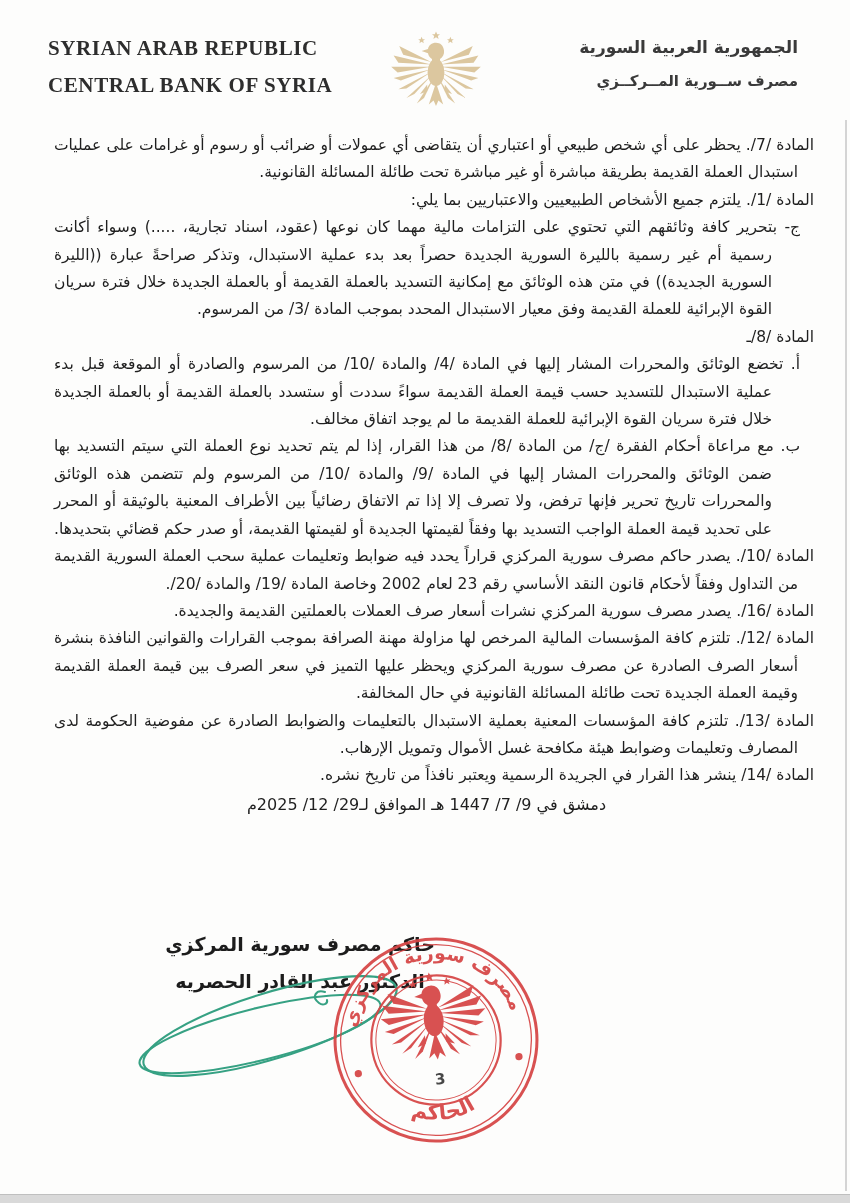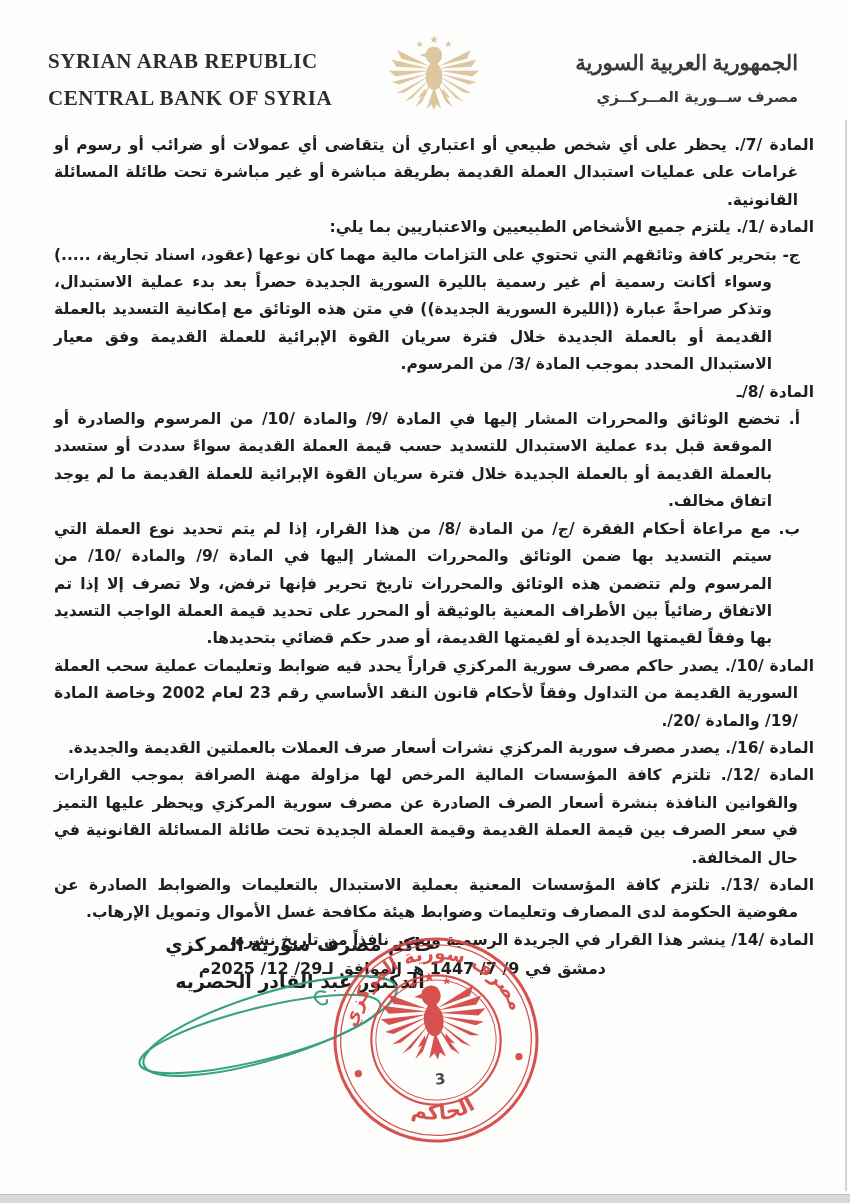--- a/index.html
+++ b/index.html
@@ -10,39 +10,39 @@
     margin:0 auto;
     background:#fefefdf5;
     background-color:#fdfdfc;
     overflow:hidden;
     font-family:"DejaVu Sans",sans-serif;
   }
 
   
   .header{
     position:absolute;top:30px;left:48px;right:52px;height:100px;
-    display:flex;justify-content:space-between;align-items:center;
+    display:flex;justify-content:space-between;align-items:flex-start;
   }
   .header-en{
     font-family:"Liberation Serif","DejaVu Serif",serif;
     font-size:21px;font-weight:600;letter-spacing:.6px;
     color:#2d2d2d;line-height:37px;white-space:nowrap;
   }
   .emblem{color:#dcc79f;flex:0 0 auto;margin-right:40px;}
   .header-ar{
     direction:rtl;text-align:right;color:#3a3a3a;font-weight:bold;
   }
-  .header-ar .ar1{font-size:21px;line-height:34px;font-family:Liberation Serif, serif;}
+  .header-ar .ar1{font-size:17px;line-height:34px;}
   .header-ar .ar2{font-size:15px;line-height:34px;}
 
   
   .body-text{
     position:absolute;top:132px;right:36px;left:54px;
     direction:rtl;text-align:justify;text-align-last:right;
-    font-size:15.5px;line-height:27.4px;font-weight:700;color:#1f1f1f;
+    font-size:15.5px;line-height:27.4px;font-weight:400;color:#1f1f1f;
   }
   .para{margin:0;}
   .article{padding-right:16px;text-indent:-16px;}
   .sub{padding-right:42px;text-indent:-28px;}
   .date-line{
     margin:1px 0 0 0;padding-right:208px;font-size:16px;
     text-align:right;text-align-last:right;
   }
 
   
@@ -117,21 +117,21 @@
       <div class="ar1">الجمهورية العربية السورية</div>
       <div class="ar2">مصرف ســورية المــركــزي</div>
     </div>
   </div>
 
   <div class="body-text">
     <p class="para article">المادة /7/. يحظر على أي شخص طبيعي أو اعتباري أن يتقاضى أي عمولات أو ضرائب أو رسوم أو غرامات على عمليات استبدال العملة القديمة بطريقة مباشرة أو غير مباشرة تحت طائلة المسائلة القانونية.</p>
     <p class="para article">المادة /1/. يلتزم جميع الأشخاص الطبيعيين والاعتباريين بما يلي:</p>
     <p class="para sub">ج-  بتحرير كافة وثائقهم التي تحتوي على التزامات مالية مهما كان نوعها (عقود، اسناد تجارية، .....)  وسواء أكانت رسمية أم غير رسمية بالليرة السورية الجديدة حصراً بعد بدء عملية الاستبدال، وتذكر صراحةً عبارة ((الليرة السورية الجديدة)) في متن هذه الوثائق مع إمكانية التسديد بالعملة القديمة أو بالعملة الجديدة خلال فترة سريان القوة الإبرائية للعملة القديمة وفق معيار الاستبدال المحدد بموجب المادة /3/ من المرسوم.</p>
     <p class="para article">المادة /8/ـ</p>
-    <p class="para sub">أ. تخضع الوثائق والمحررات المشار إليها في المادة /9/ والمادة /10/ من المرسوم والصادرة أو الموقعة قبل بدء عملية الاستبدال للتسديد حسب قيمة العملة القديمة سواءً سددت أو ستسدد بالعملة القديمة أو بالعملة الجديدة خلال فترة سريان القوة الإبرائية للعملة القديمة ما لم يوجد اتفاق مخالف.</p>
+    <p class="para sub">أ. تخضع الوثائق والمحررات المشار إليها في المادة /4/ والمادة /10/ من المرسوم والصادرة أو الموقعة قبل بدء عملية الاستبدال للتسديد حسب قيمة العملة القديمة سواءً سددت أو ستسدد بالعملة القديمة أو بالعملة الجديدة خلال فترة سريان القوة الإبرائية للعملة القديمة ما لم يوجد اتفاق مخالف.</p>
     <p class="para sub">ب. مع مراعاة أحكام الفقرة /ج/ من المادة /8/ من هذا القرار، إذا لم يتم تحديد نوع العملة التي سيتم التسديد بها ضمن الوثائق والمحررات المشار إليها في المادة /9/ والمادة /10/ من المرسوم ولم تتضمن هذه الوثائق والمحررات تاريخ تحرير فإنها ترفض، ولا تصرف إلا إذا تم الاتفاق رضائياً بين الأطراف المعنية بالوثيقة أو المحرر على تحديد قيمة العملة الواجب التسديد بها وفقاً لقيمتها الجديدة أو لقيمتها القديمة، أو صدر حكم قضائي بتحديدها.</p>
     <p class="para article">المادة /10/. يصدر حاكم مصرف سورية المركزي قراراً يحدد فيه ضوابط وتعليمات عملية سحب العملة السورية القديمة من التداول وفقاً لأحكام قانون النقد الأساسي رقم 23 لعام 2002 وخاصة المادة /19/ والمادة /20/.</p>
     <p class="para article">المادة /16/. يصدر مصرف سورية المركزي نشرات أسعار صرف العملات بالعملتين القديمة والجديدة.</p>
     <p class="para article">المادة /12/. تلتزم كافة المؤسسات المالية المرخص لها مزاولة مهنة الصرافة بموجب القرارات والقوانين النافذة بنشرة أسعار الصرف الصادرة عن مصرف سورية المركزي ويحظر عليها التميز في سعر الصرف بين قيمة العملة القديمة وقيمة العملة الجديدة تحت طائلة المسائلة القانونية في حال المخالفة.</p>
     <p class="para article">المادة /13/. تلتزم كافة المؤسسات المعنية بعملية الاستبدال بالتعليمات والضوابط الصادرة عن مفوضية الحكومة لدى المصارف وتعليمات وضوابط هيئة مكافحة غسل الأموال وتمويل الإرهاب.</p>
     <p class="para article">المادة /14/ ينشر هذا القرار في الجريدة الرسمية ويعتبر نافذاً من تاريخ نشره.</p>
     <p class="para date-line">دمشق في 9/ 7/ 1447 هـ الموافق لـ29/ 12/ 2025م</p>
   </div>
 
   <div class="sign-block">

